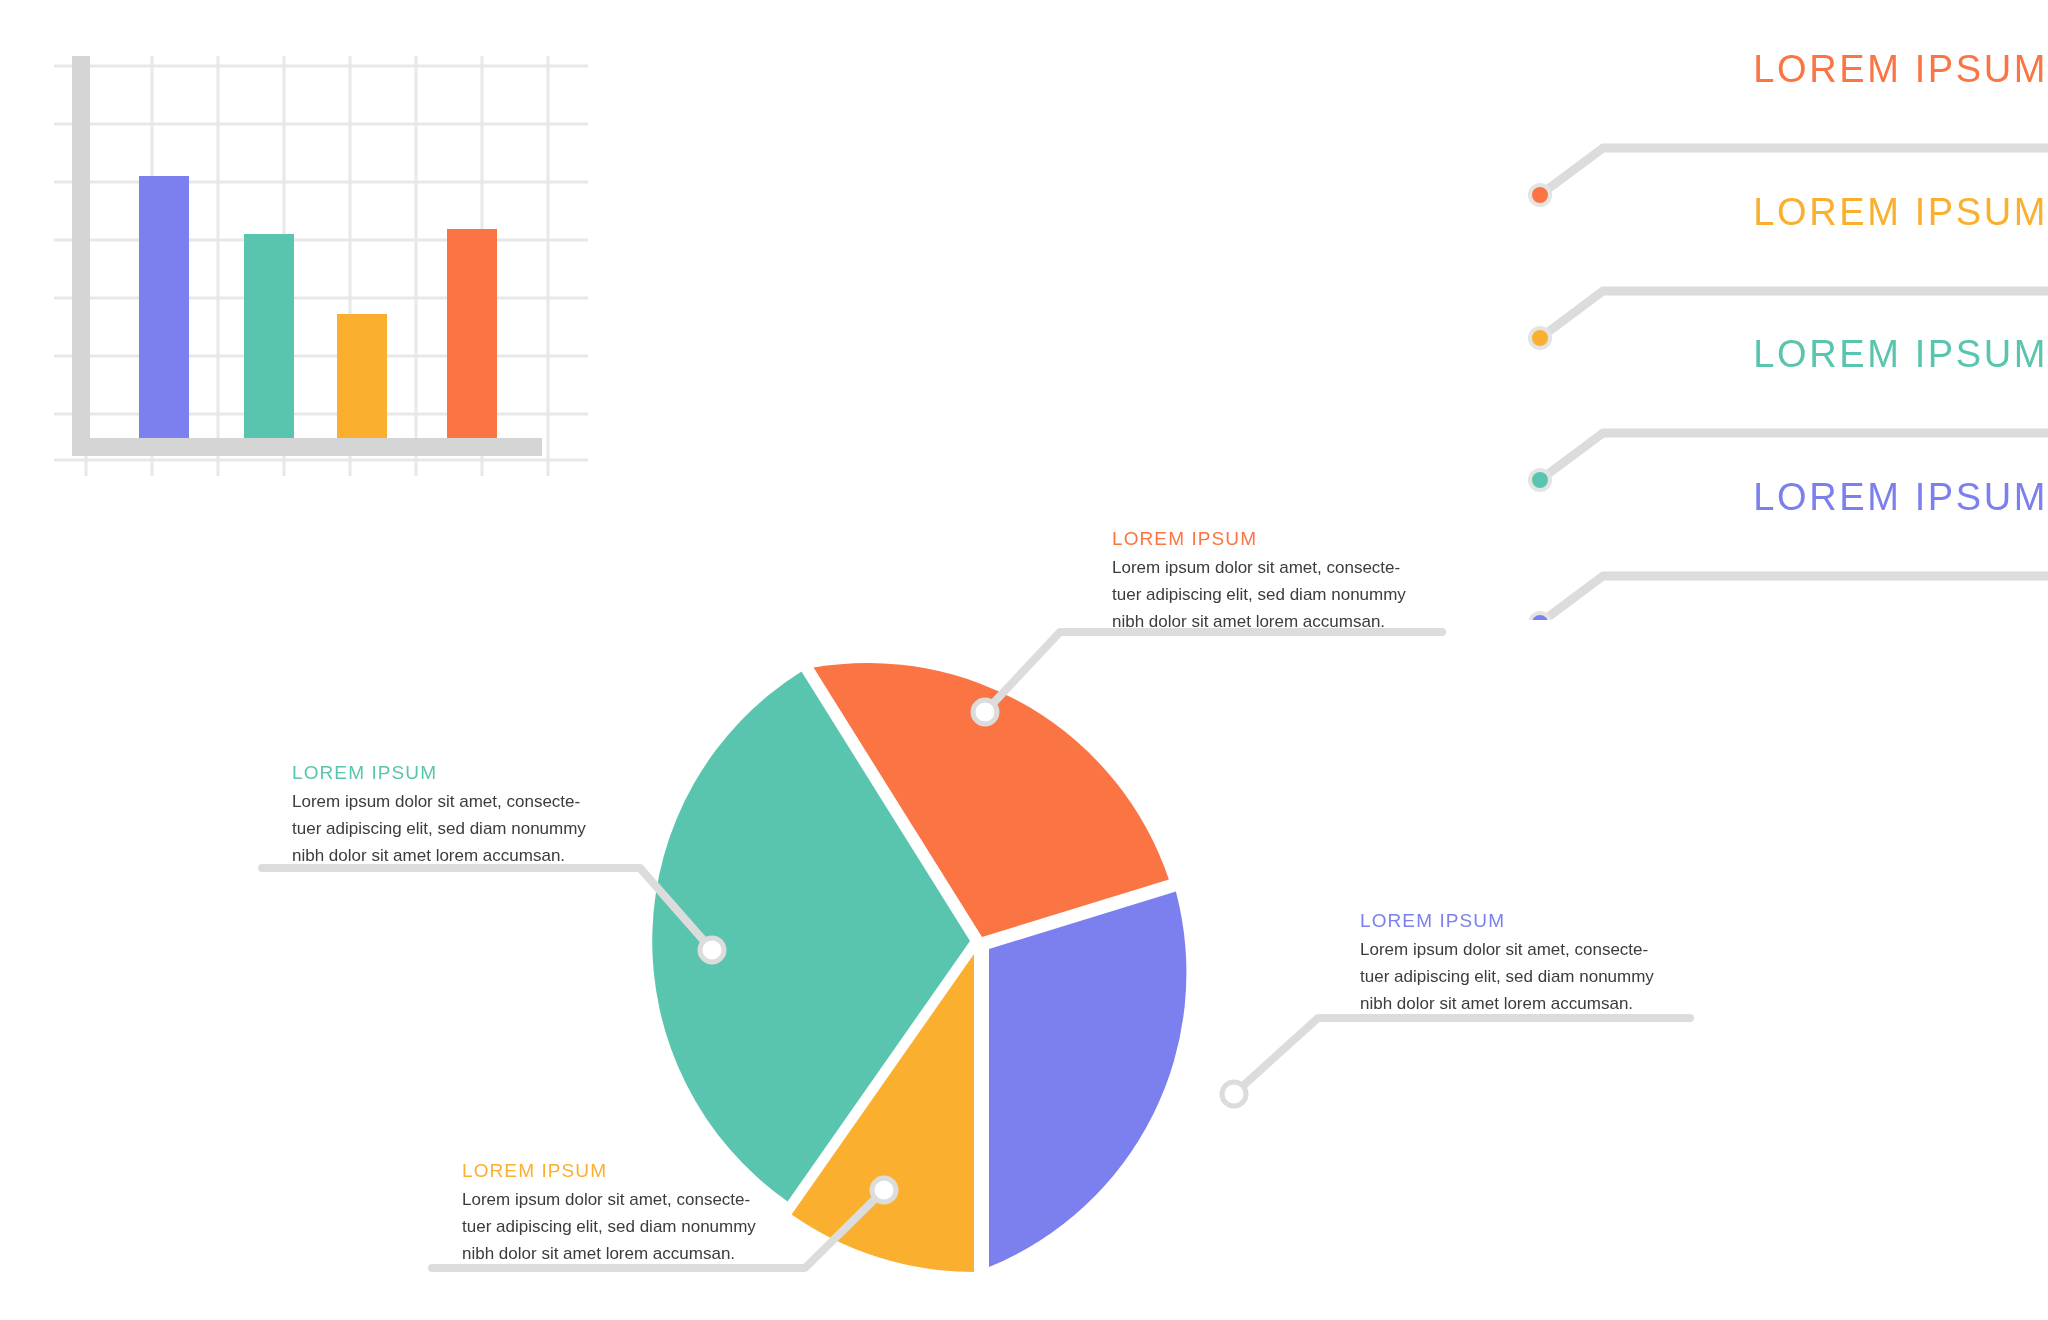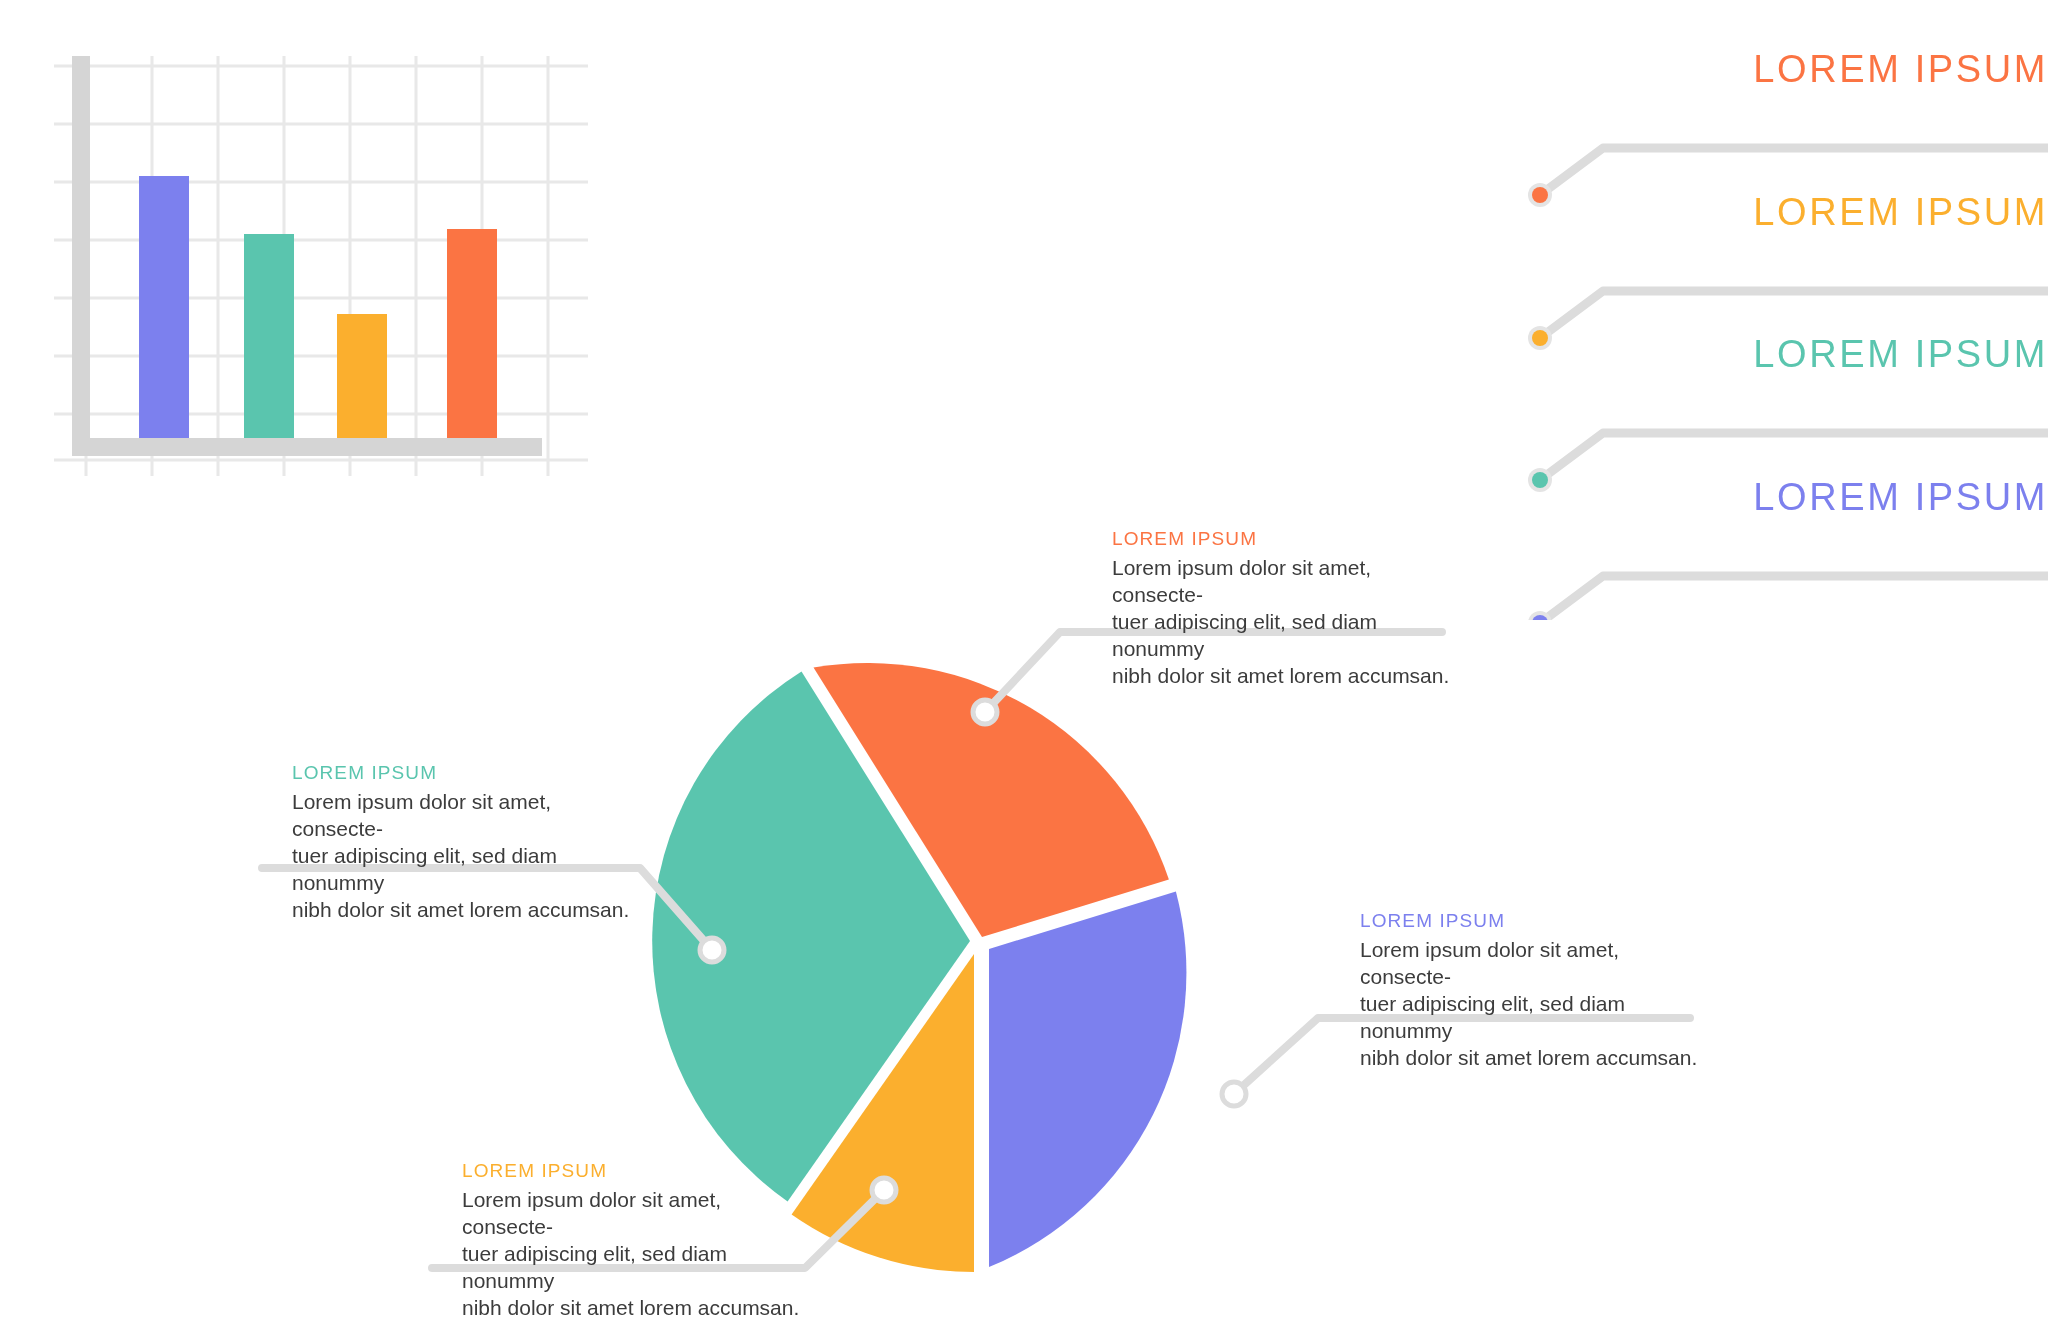--- a/index.html
+++ b/index.html
@@ -17,21 +17,21 @@
   
   .callout{position:absolute;}
   .callout .ctitle{
     font-size:19px;
     letter-spacing:1.1px;
     font-weight:400;
     margin:0 0 4px 0;
     white-space:nowrap;
   }
   .callout .cbody{
-    font-size:21px;
+    font-size:17px;
     line-height:27px;
     color:#3c3c3c;
     margin:0;
     white-space:pre-line;
   }
 
   
   .legend-label{
     position:absolute;
     font-size:38px;

